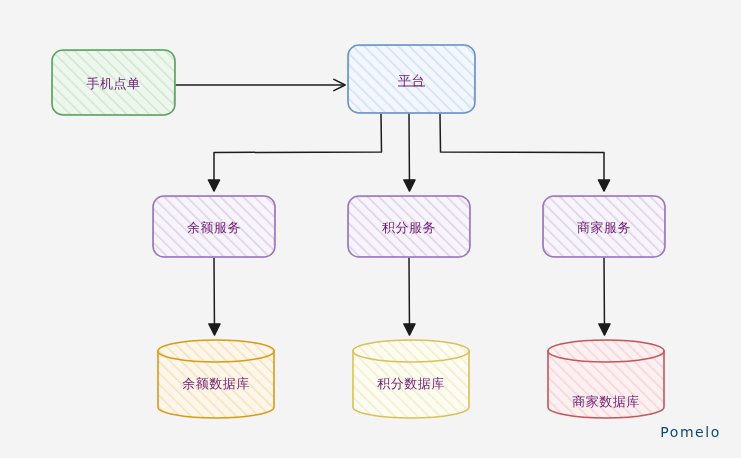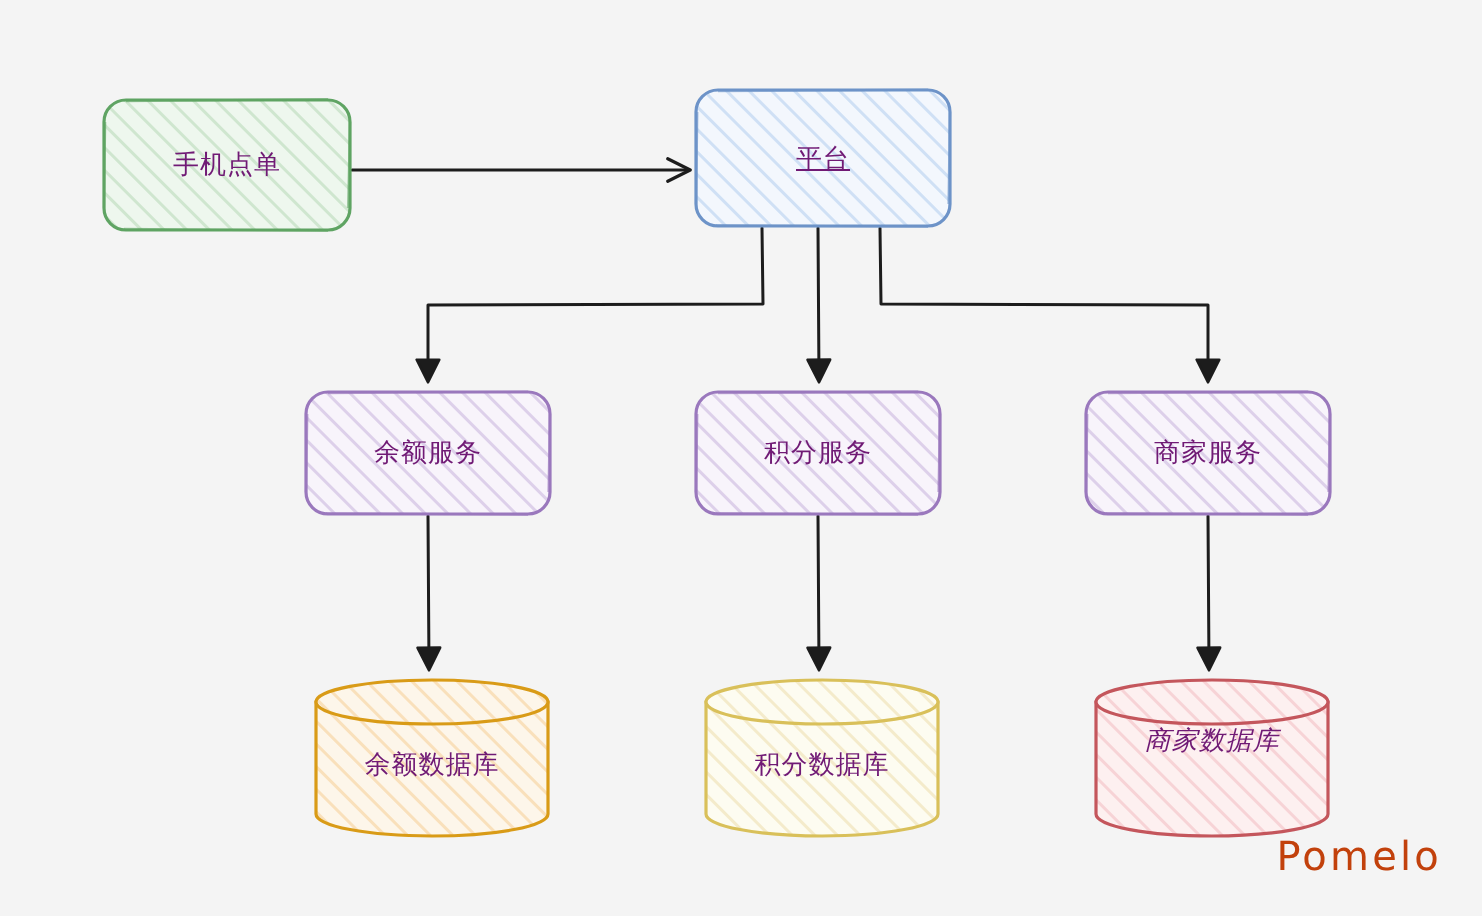--- a/index.html
+++ b/index.html
@@ -28,22 +28,22 @@
     line-height: 1;
     letter-spacing: 0.5px;
     pointer-events: none;
     white-space: nowrap;
     transform: translate(-50%, -50%);
   }
   .watermark {
     position: absolute;
     right: 20px;
     bottom: 18px;
-    color: #c2410c;
-    font-size: 20px;
+    color: #0c4a6e;
+    font-size: 14px;
     letter-spacing: 1.6px;
     font-family: "DejaVu Sans", "Liberation Sans", sans-serif;
   }
 </style>
 </head>
 <body>
 
 <svg id="canvas" viewBox="0 0 741 458" xmlns="http://www.w3.org/2000/svg">
   <defs>
     <pattern id="hatch-green" patternUnits="userSpaceOnUse" width="8" height="8" patternTransform="rotate(-45)">
@@ -147,15 +147,15 @@
 <div class="node-label" style="left:214px; top:227px;">余额服务</div>
 
 <div class="node-label" style="left:409px; top:227px;">积分服务</div>
 
 <div class="node-label" style="left:604px; top:227px;text-align:center;">商家服务</div>
 
 <div class="node-label" style="left:216px; top:383px;">余额数据库</div>
 
 <div class="node-label" style="left:411px; top:383px;">积分数据库</div>
 
-<div class="node-label" style="left:606px; top:371px;font-style:italic;">商家数据库</div>
+<div class="node-label" style="left:606px; top:401px;">商家数据库</div>
 
 <div class="watermark">Pomelo</div>
 
 </body></html>

